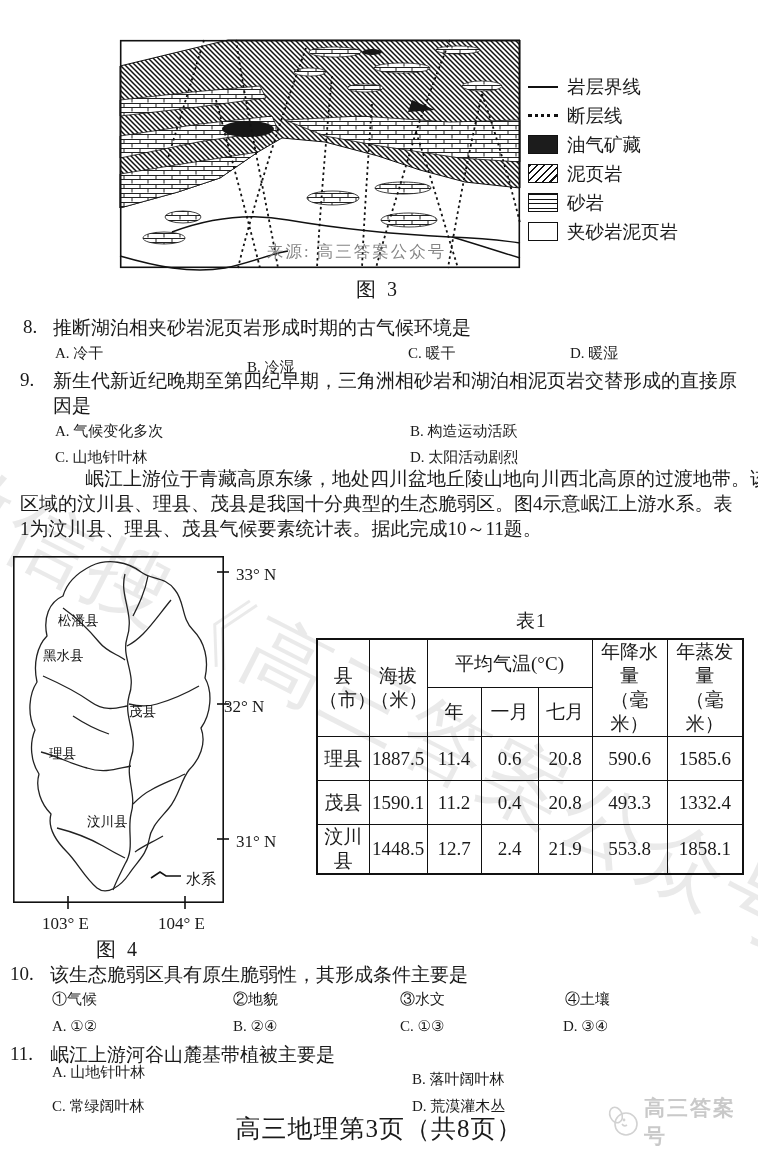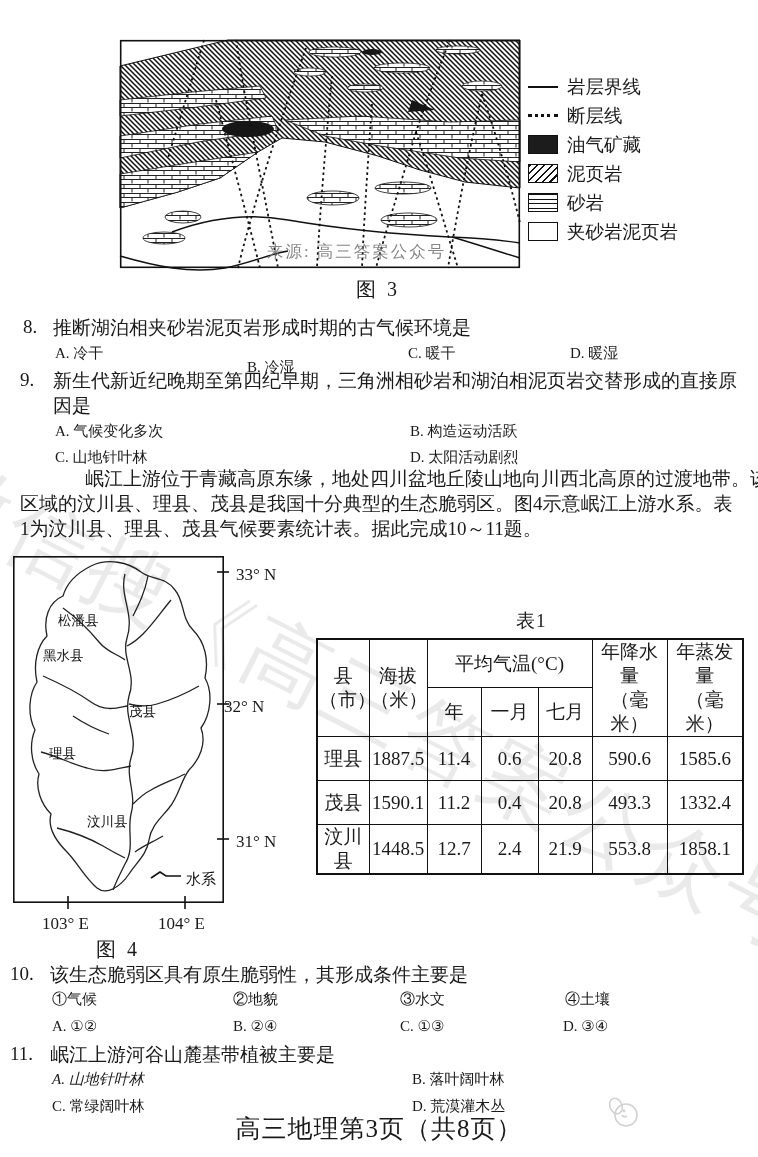--- a/index.html
+++ b/index.html
@@ -320,34 +320,35 @@
       <span class="abs opt" style="left:565px;top:27px;">④土壤</span>
       <span class="abs opt" style="left:52px;top:54px;">A. ①②</span>
       <span class="abs opt" style="left:233px;top:54px;">B. ②④</span>
       <span class="abs opt" style="left:400px;top:54px;">C. ①③</span>
       <span class="abs opt" style="left:563px;top:54px;">D. ③④</span>
     </div>
 
     <div class="abs" style="left:0;top:1043px;width:758px;">
       <span class="abs qnum" style="left:10px;top:0;">11.</span>
       <span class="abs qtext" style="left:50px;top:0;">岷江上游河谷山麓基带植被主要是</span>
-      <span class="abs opt" style="left:52px;top:27px;font-style:italic;">A. 山地针叶林</span>
+      <span class="abs opt" style="left:52px;top:20px;">A. 山地针叶林</span>
       <span class="abs opt" style="left:412px;top:27px;">B. 落叶阔叶林</span>
       <span class="abs opt" style="left:52px;top:54px;">C. 常绿阔叶林</span>
       <span class="abs opt" style="left:412px;top:54px;">D. 荒漠灌木丛</span>
     </div>
 
   </div>
 
   <div class="footer">高三地理第3页（共8页）</div>
 
   <div class="brand">
     <svg width="40" height="38" viewBox="0 0 40 38">
       <g fill="none" stroke="#d2d2d2" stroke-width="1.6">
         <ellipse cx="12" cy="12" rx="6" ry="8" transform="rotate(-25 12 12)"></ellipse>
         <circle cx="22" cy="21" r="11"></circle>
         <path d="M18,21 q2,3 5,1"></path>
       </g>
       <circle cx="20" cy="17" r="1.4" fill="#d2d2d2"></circle>
     </svg>
+    <span class="brand-text">高三答案号</span>
   </div>
 
 </div>
 
 </body></html>

